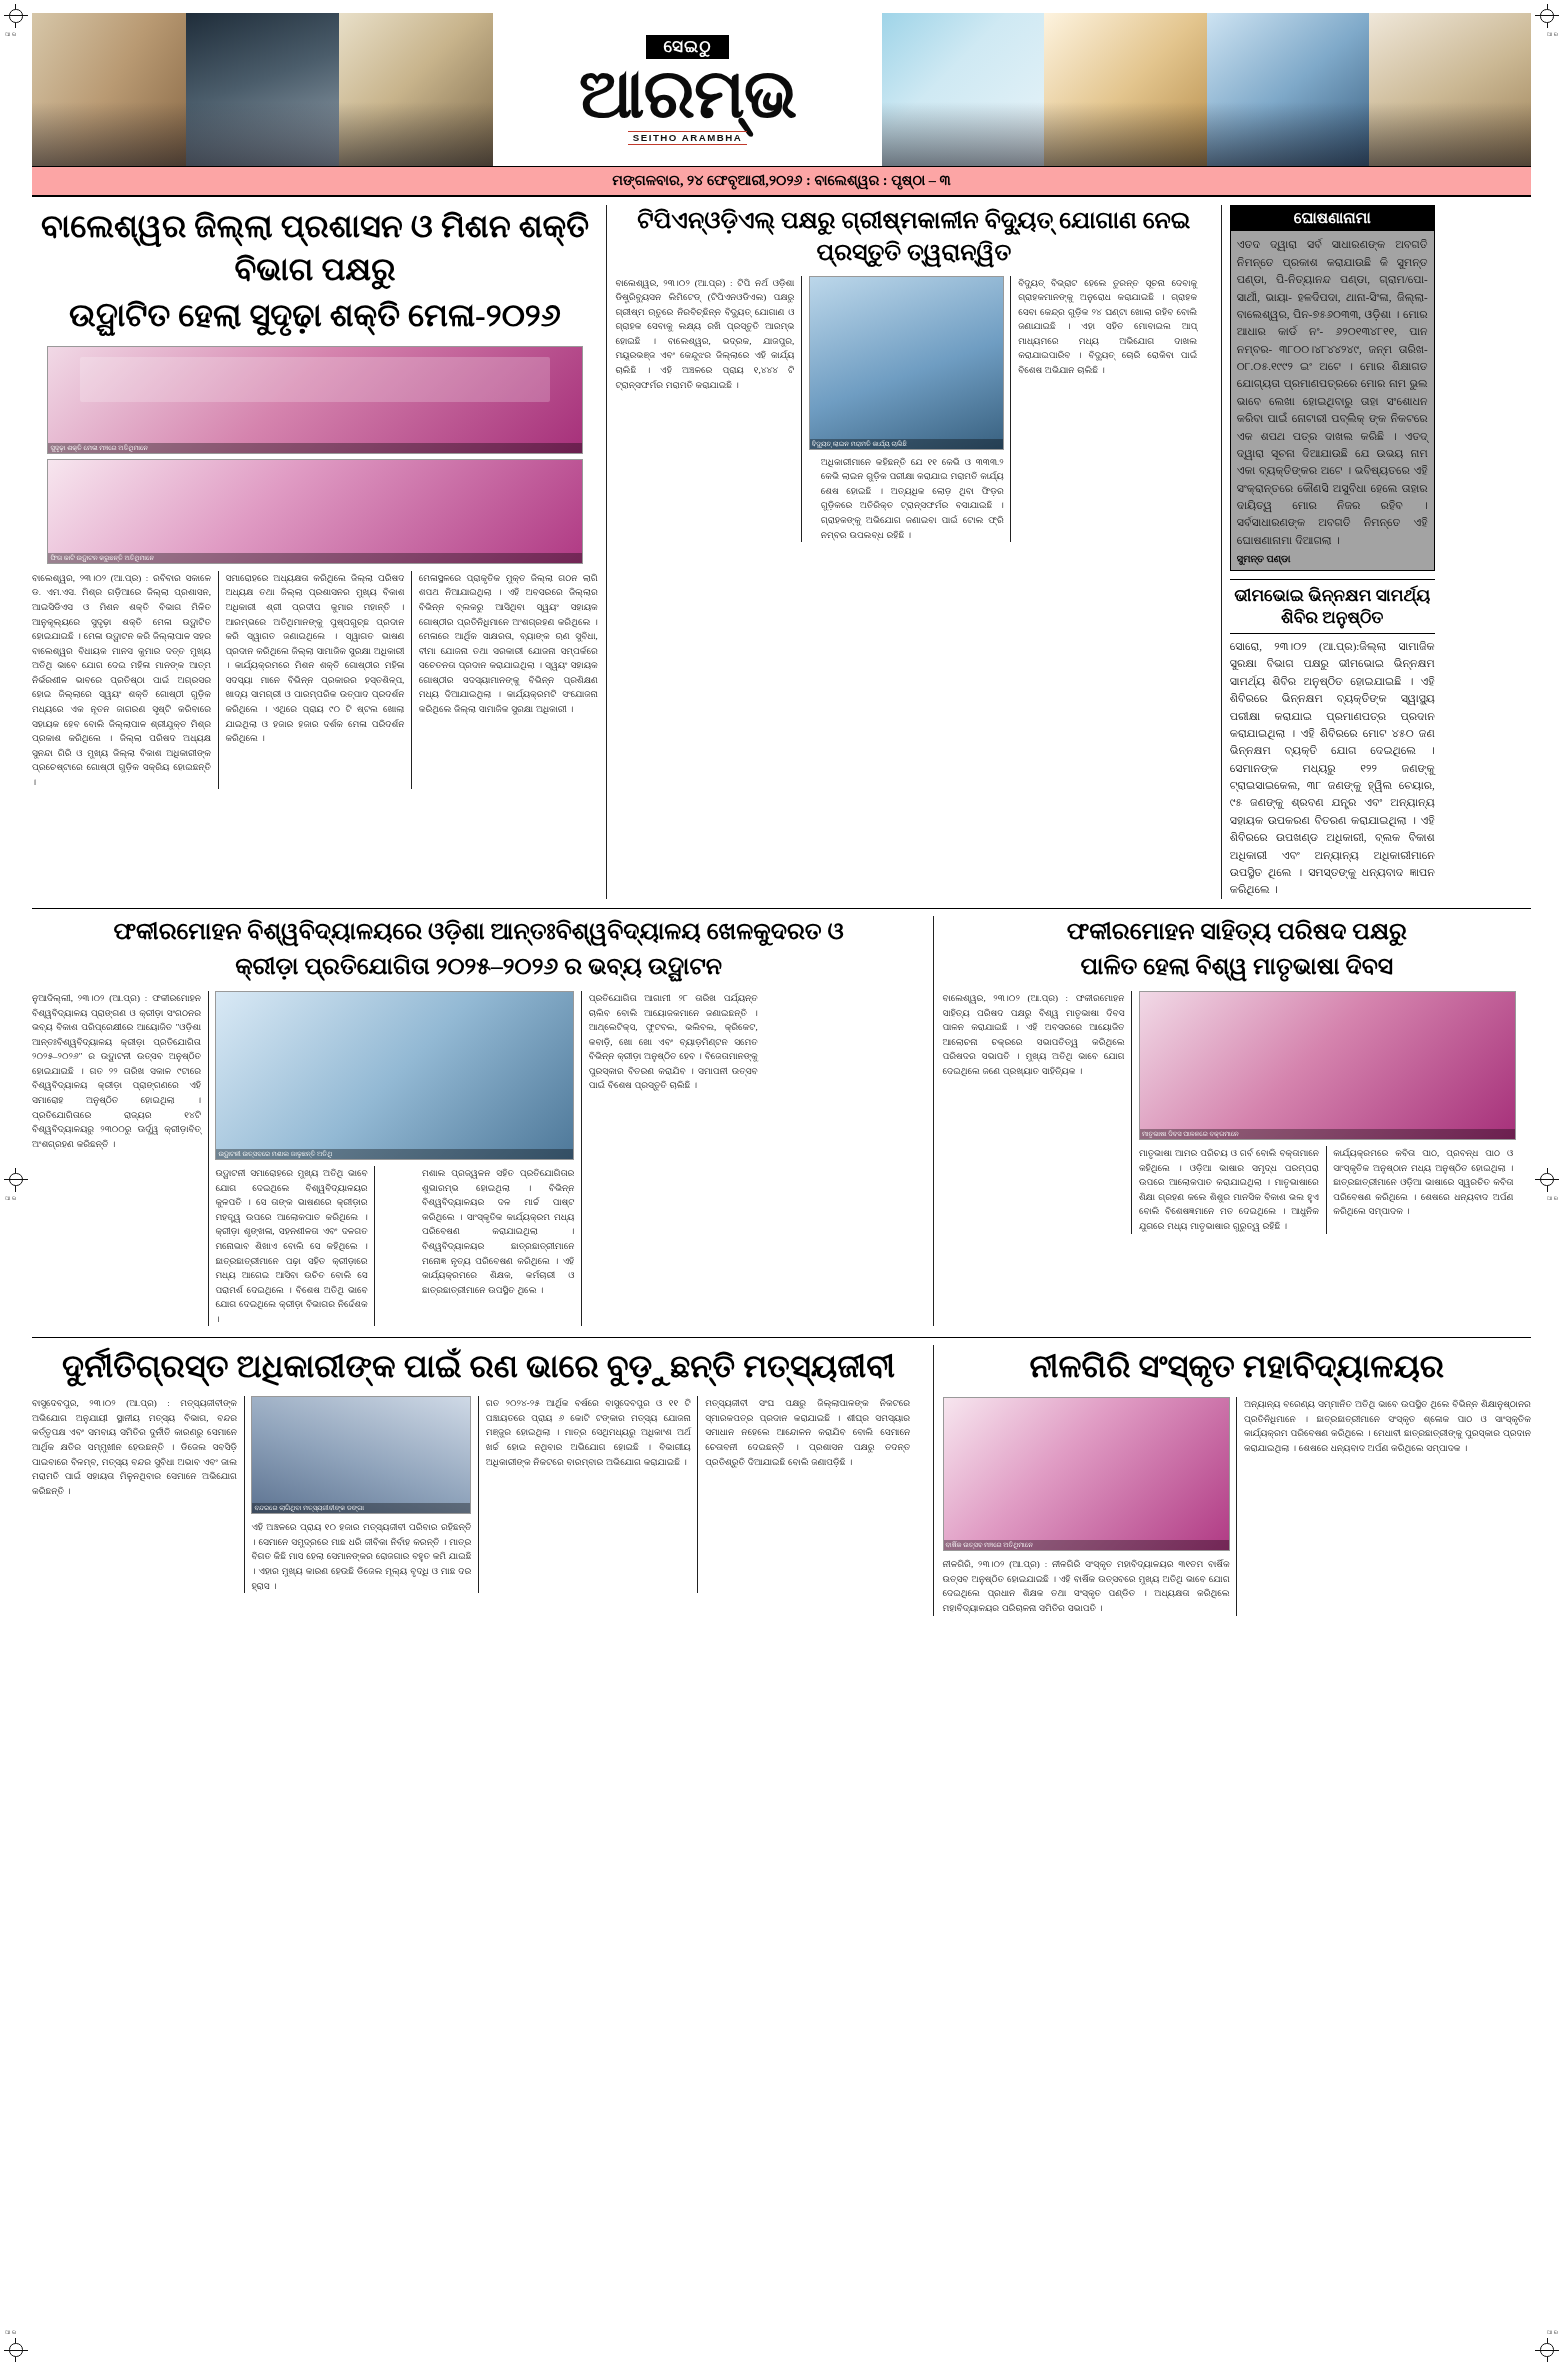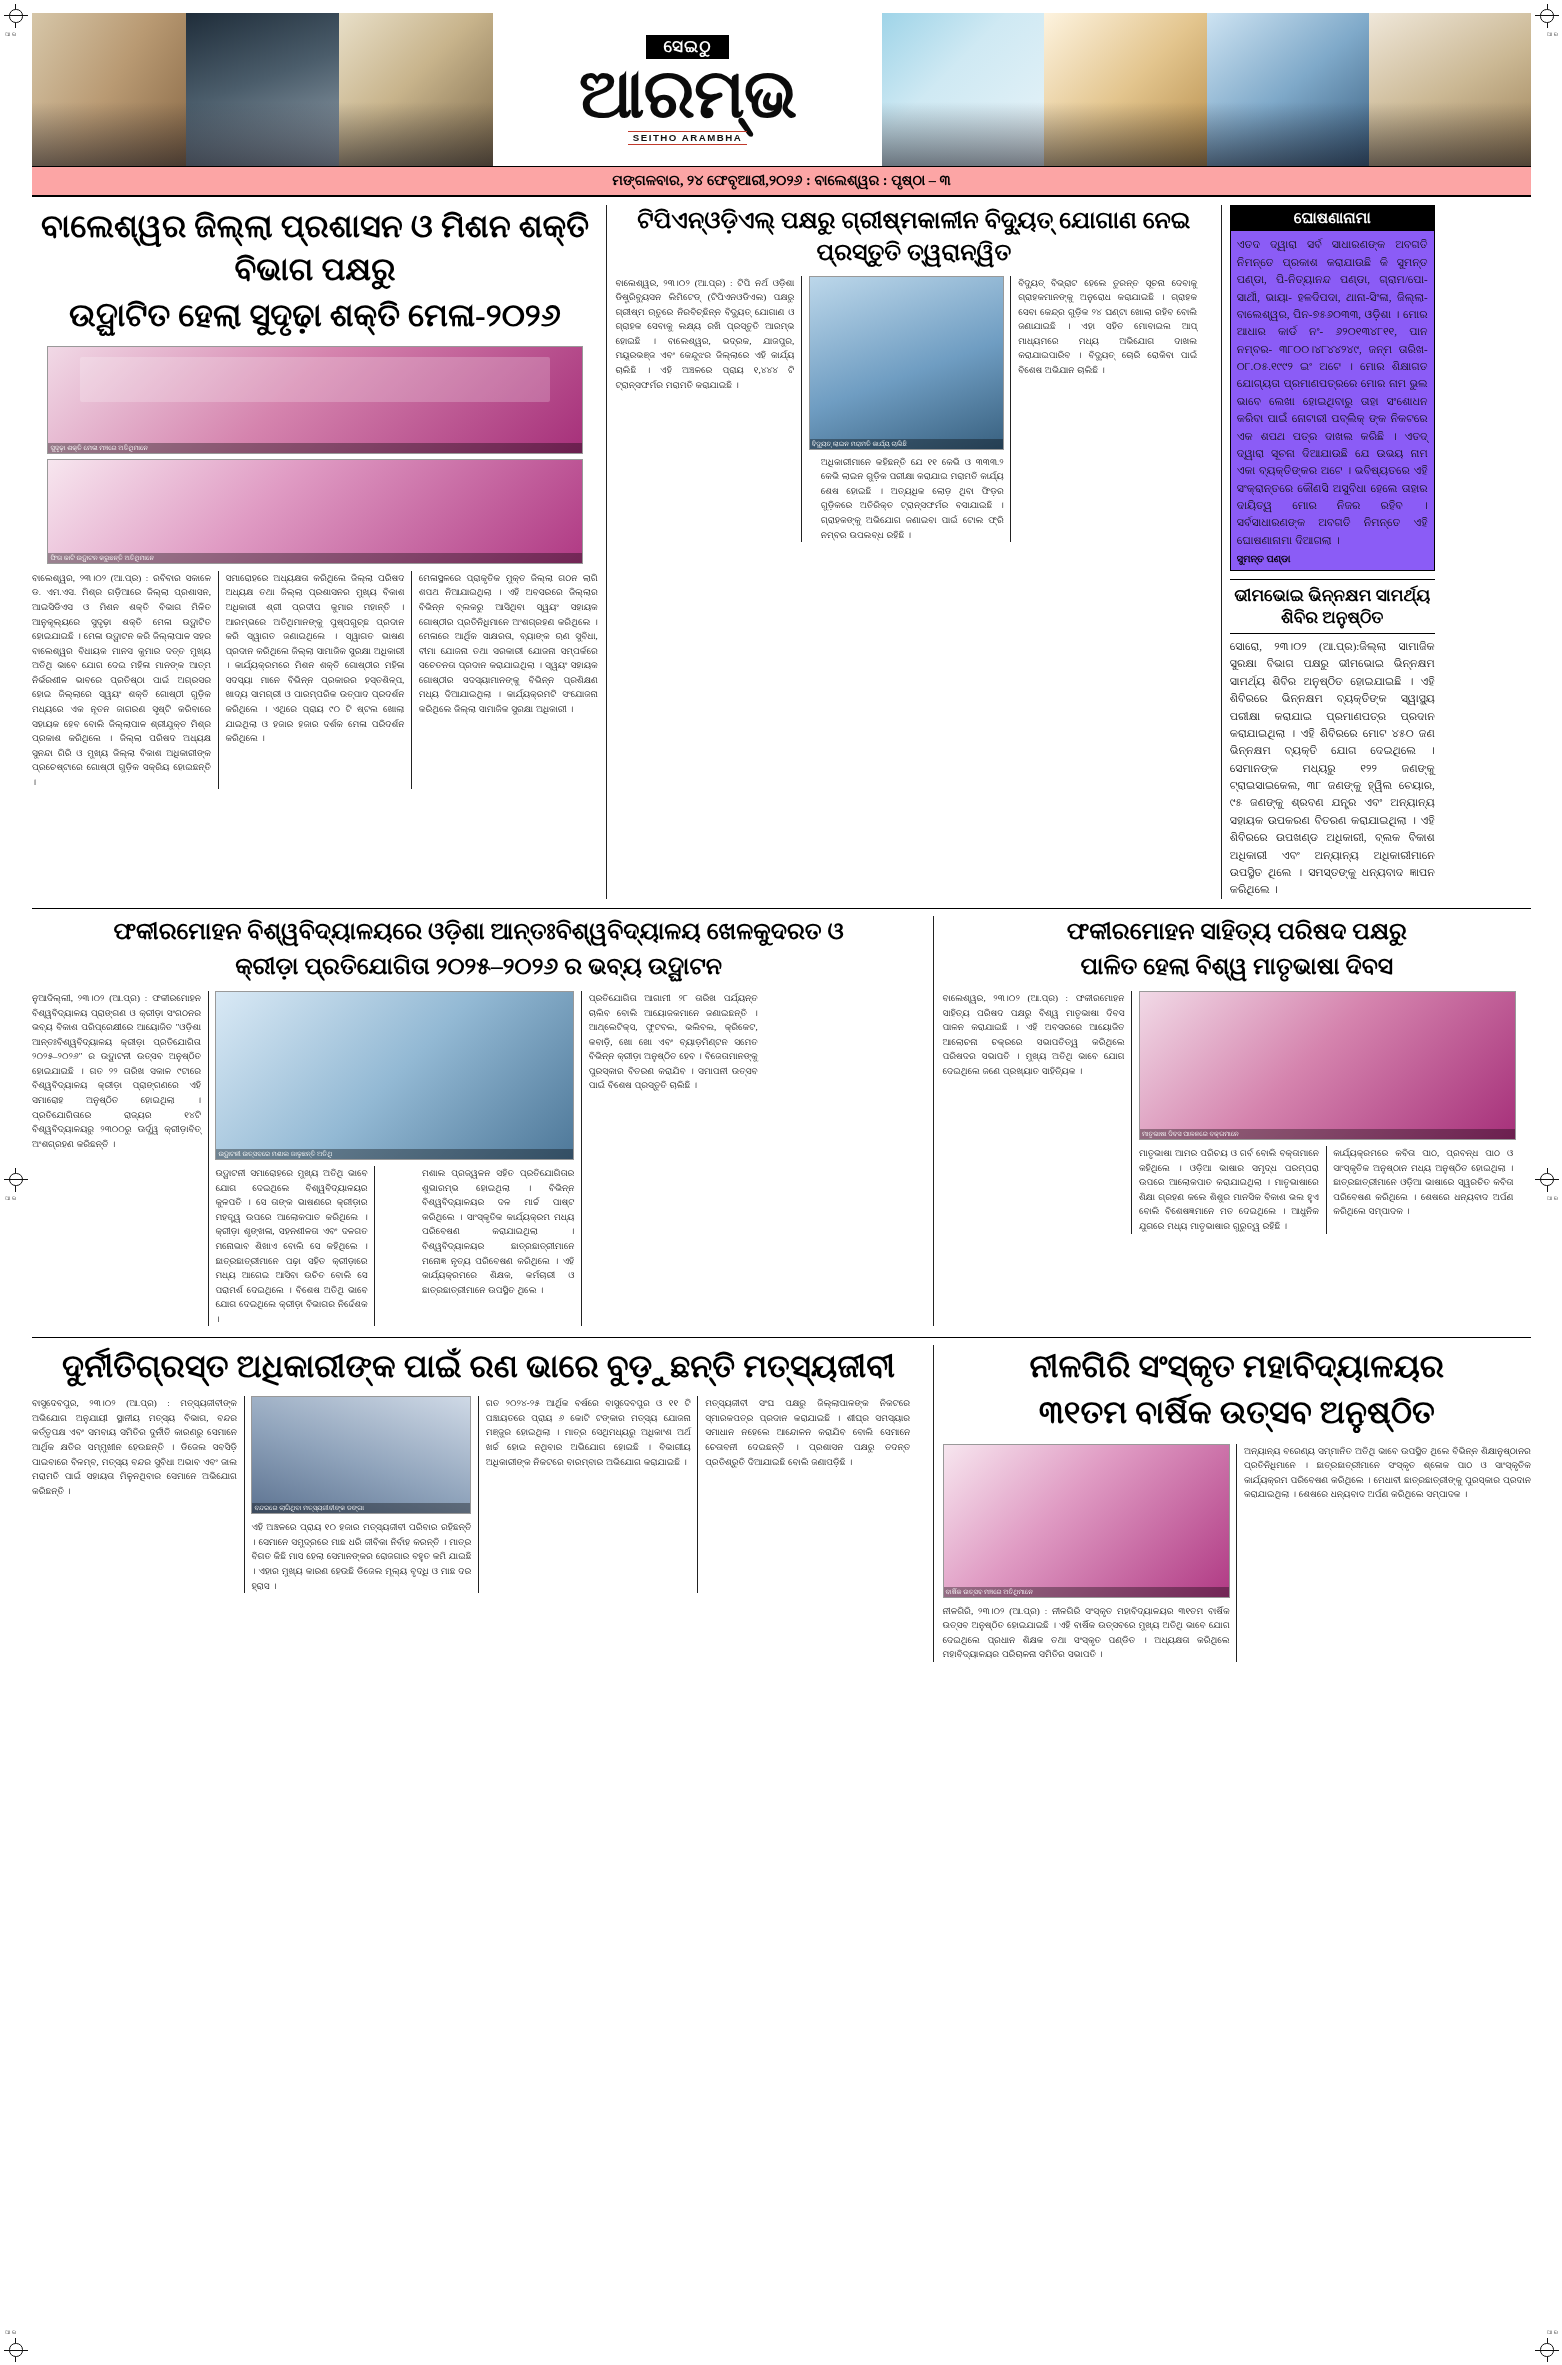--- a/index.html
+++ b/index.html
@@ -99,21 +99,21 @@
   .bt.small { font-size:11px; line-height:1.58; }
 
   
   .photo { position:relative; overflow:hidden; border:0.5px solid #999; }
   .photo .cap {
     position:absolute; left:0; right:0; bottom:0; font-size:6.7px; color:#fff;
     background:rgba(0,0,0,.35); padding:1px 2px;
   }
 
   .boxed {
-    border:1.3px solid #000; padding:0; background:#8b5cf6;
+    border:1.3px solid #000; padding:0; background:#a3a3a3;
   }
   .box-hd {
     background:#000; color:#fff; text-align:center; font-weight:bold;
     font-size:15.4px; padding:3.1px 0 4.6px;
   }
   .box-bd { padding:5.1px 6.1px; }
   .box-sign { font-weight:bold; font-size:9.7px; padding-top:4.1px; }
 
   .subhead {
     font-weight:bold; font-size:17px; text-align:center; line-height:1.3;
@@ -328,21 +328,20 @@
           <div class="col bt" style="width:205px;">ଗତ ୨୦୨୪-୨୫ ଆର୍ଥିକ ବର୍ଷରେ ବାସୁଦେବପୁର ଓ ୧୧ ଟି ପଞ୍ଚାୟତରେ ପ୍ରାୟ ୬ କୋଟି ଟଙ୍କାର ମତ୍ସ୍ୟ ଯୋଜନା ମଞ୍ଜୁର ହୋଇଥିଲା । ମାତ୍ର ସେଥିମଧ୍ୟରୁ ଅଧିକାଂଶ ଅର୍ଥ ଖର୍ଚ୍ଚ ହୋଇ ନଥିବାର ଅଭିଯୋଗ ହୋଇଛି । ବିଭାଗୀୟ ଅଧିକାରୀଙ୍କ ନିକଟରେ ବାରମ୍ବାର ଅଭିଯୋଗ କରାଯାଇଛି ।</div>
           <div class="vrule"></div>
           <div class="col bt" style="width:205px;">ମତ୍ସ୍ୟଜୀବୀ ସଂଘ ପକ୍ଷରୁ ଜିଲ୍ଲାପାଳଙ୍କ ନିକଟରେ ସ୍ମାରକପତ୍ର ପ୍ରଦାନ କରାଯାଇଛି । ଶୀଘ୍ର ସମସ୍ୟାର ସମାଧାନ ନହେଲେ ଆନ୍ଦୋଳନ କରାଯିବ ବୋଲି ସେମାନେ ଚେତାବନୀ ଦେଇଛନ୍ତି । ପ୍ରଶାସନ ପକ୍ଷରୁ ତଦନ୍ତ ପ୍ରତିଶ୍ରୁତି ଦିଆଯାଇଛି ବୋଲି ଜଣାପଡ଼ିଛି ।</div>
         </div>
       </div>
 
       <div class="vrule" style="margin:0 8.2px;"></div>
 
       <div class="col" style="width:589px;">
         <div class="hl hl-xl">ନୀଳଗିରି ସଂସ୍କୃତ ମହାବିଦ୍ୟାଳୟର</div>
-        <div class="hl hl-xl" style="margin-top:3.1px;">୩୧ତମ ବାର୍ଷିକ ଉତ୍ସବ ଅନୁଷ୍ଠିତ</div>
 
         <div class="cols" style="margin-top:9.2px;">
           <div class="col" style="width:287px;">
             <div class="photo g10" style="height:154px;">
               <div class="cap">ବାର୍ଷିକ ଉତ୍ସବ ମଞ୍ଚରେ ଅତିଥିମାନେ</div>
             </div>
             <div class="bt" style="margin-top:6.1px;">ନୀଳଗିରି, ୨୩।୦୨ (ଆ.ପ୍ର) : ନୀଳଗିରି ସଂସ୍କୃତ ମହାବିଦ୍ୟାଳୟର ୩୧ତମ ବାର୍ଷିକ ଉତ୍ସବ ଅନୁଷ୍ଠିତ ହୋଇଯାଇଛି । ଏହି ବାର୍ଷିକ ଉତ୍ସବରେ ମୁଖ୍ୟ ଅତିଥି ଭାବେ ଯୋଗ ଦେଇଥିଲେ ପ୍ରଧାନ ଶିକ୍ଷକ ତଥା ସଂସ୍କୃତ ପଣ୍ଡିତ । ଅଧ୍ୟକ୍ଷତା କରିଥିଲେ ମହାବିଦ୍ୟାଳୟର ପରିଚାଳନା ସମିତିର ସଭାପତି ।</div>
           </div>
           <div class="vrule"></div>
           <div class="col bt" style="width:287px;">ଅନ୍ୟାନ୍ୟ ବରେଣ୍ୟ ସମ୍ମାନିତ ଅତିଥି ଭାବେ ଉପସ୍ଥିତ ଥିଲେ ବିଭିନ୍ନ ଶିକ୍ଷାନୁଷ୍ଠାନର ପ୍ରତିନିଧିମାନେ । ଛାତ୍ରଛାତ୍ରୀମାନେ ସଂସ୍କୃତ ଶ୍ଳୋକ ପାଠ ଓ ସାଂସ୍କୃତିକ କାର୍ଯ୍ୟକ୍ରମ ପରିବେଷଣ କରିଥିଲେ । ମେଧାବୀ ଛାତ୍ରଛାତ୍ରୀଙ୍କୁ ପୁରସ୍କାର ପ୍ରଦାନ କରାଯାଇଥିଲା । ଶେଷରେ ଧନ୍ୟବାଦ ଅର୍ପଣ କରିଥିଲେ ସମ୍ପାଦକ ।</div>

